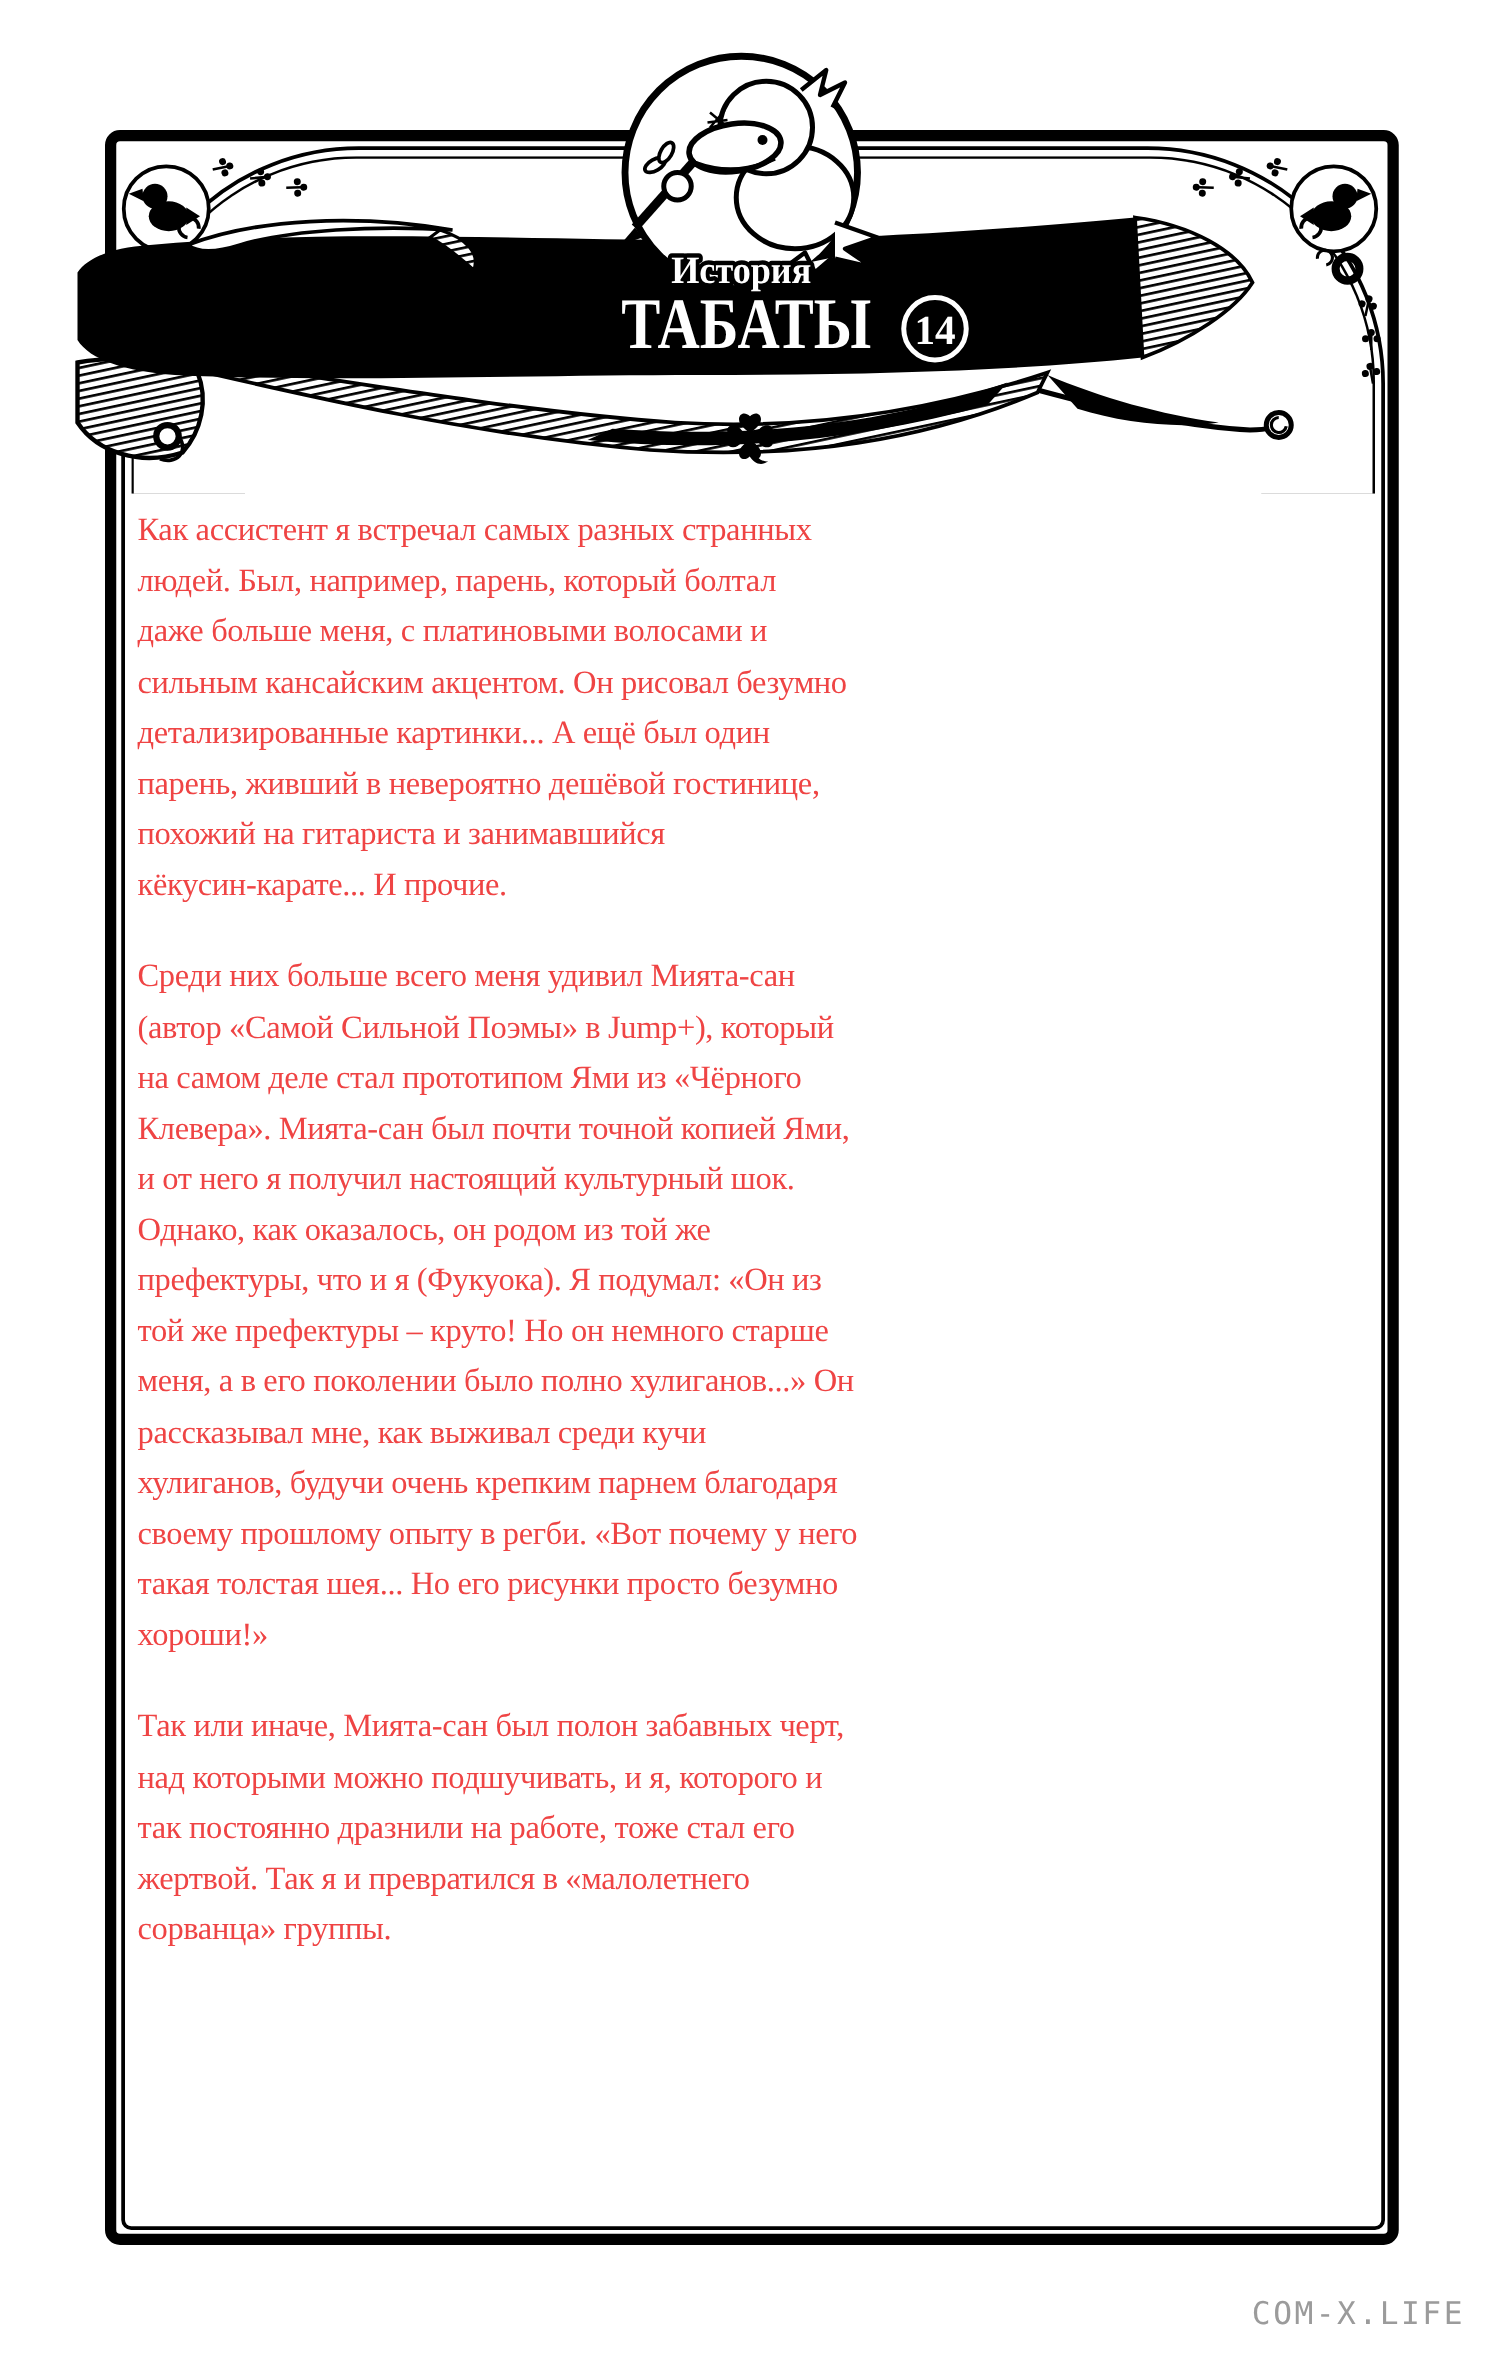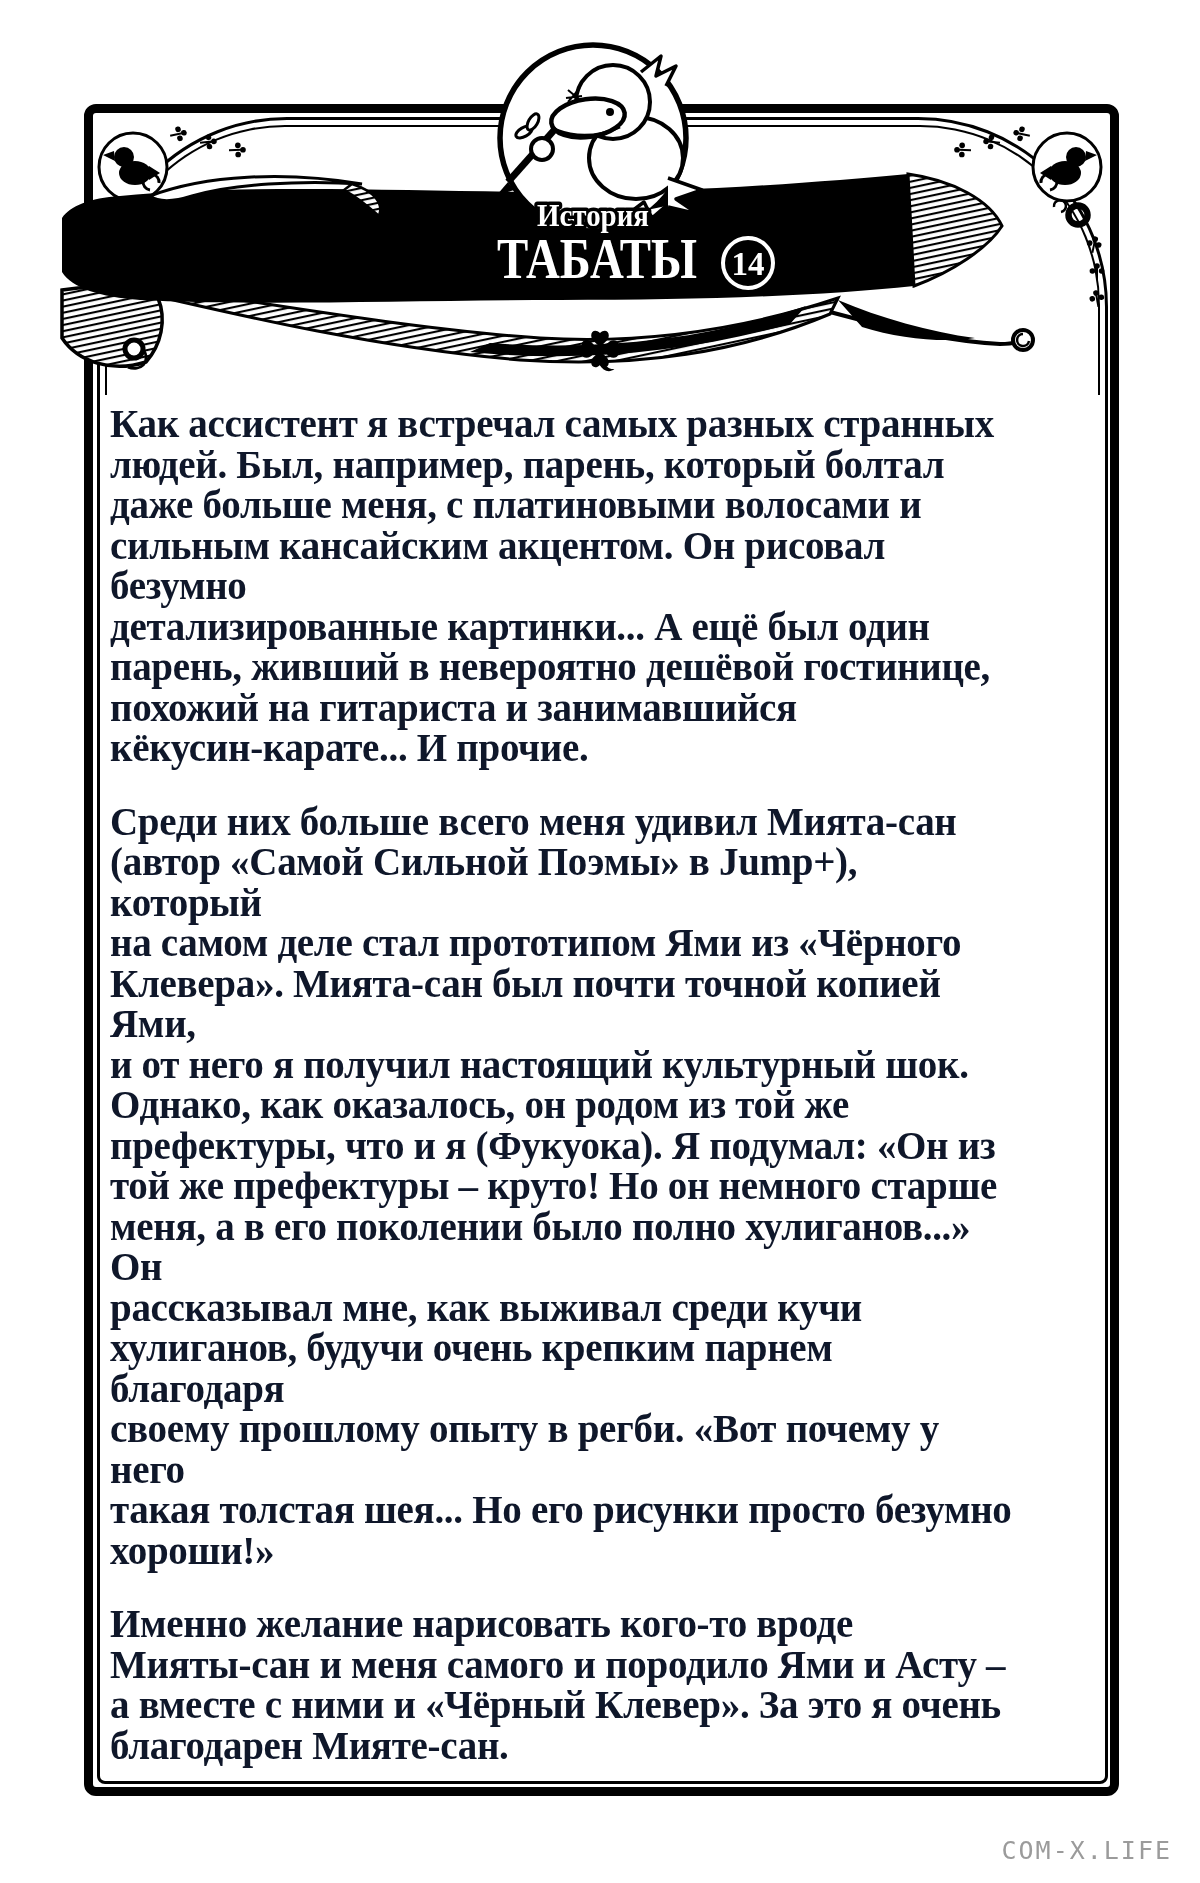--- a/index.html
+++ b/index.html
@@ -23,22 +23,22 @@
     border-radius:180px 180px 0 0;
   }
   
   .header-art{position:absolute;left:0;top:0;z-index:3;}
   .t-series{font-family:"Liberation Serif",serif;font-weight:bold;font-size:31px;}
   .t-title{font-family:"Liberation Serif",serif;font-weight:bold;font-size:58px;}
   .t-issue{font-family:"Liberation Serif",serif;font-weight:bold;font-size:33px;}
   
   .body-text{
     position:absolute;left:110px;top:404px;width:905px;z-index:2;
-    color:#0f172a;font-family:"Liberation Serif",serif;font-weight:bold;
-    font-size:39px;line-height:40.5px;letter-spacing:-0.3px;
+    color:#ef4444;font-family:"Liberation Serif",serif;font-weight:normal;
+    font-size:26px;line-height:40.5px;letter-spacing:-0.3px;
   }
   .body-text p{margin:0 0 33px 0;white-space:pre-line;}
   
   .watermark{
     position:absolute;top:1836px;right:28px;z-index:2;
     font-family:"DejaVu Sans Mono",monospace;font-size:25px;
     letter-spacing:2px;color:#9b9b9b;
   }
 </style>
 </head>
@@ -158,19 +158,20 @@
 и от него я получил настоящий культурный шок.
 Однако, как оказалось, он родом из той же
 префектуры, что и я (Фукуока). Я подумал: «Он из
 той же префектуры – круто! Но он немного старше
 меня, а в его поколении было полно хулиганов...» Он
 рассказывал мне, как выживал среди кучи
 хулиганов, будучи очень крепким парнем благодаря
 своему прошлому опыту в регби. «Вот почему у него
 такая толстая шея... Но его рисунки просто безумно
 хороши!»</p>
-  <p>Именно желание нарисовать кого-то вроде
-Мияты-сан и меня самого и породило Ями и Асту –
-а вместе с ними и «Чёрный Клевер». За это я очень
-благодарен Мияте-сан.</p>
+  <p>Так или иначе, Мията-сан был полон забавных черт,
+над которыми можно подшучивать, и я, которого и
+так постоянно дразнили на работе, тоже стал его
+жертвой. Так я и превратился в «малолетнего
+сорванца» группы.</p>
 </div>
 
 <div class="watermark">COM-X.LIFE</div>
 
 </body></html>

